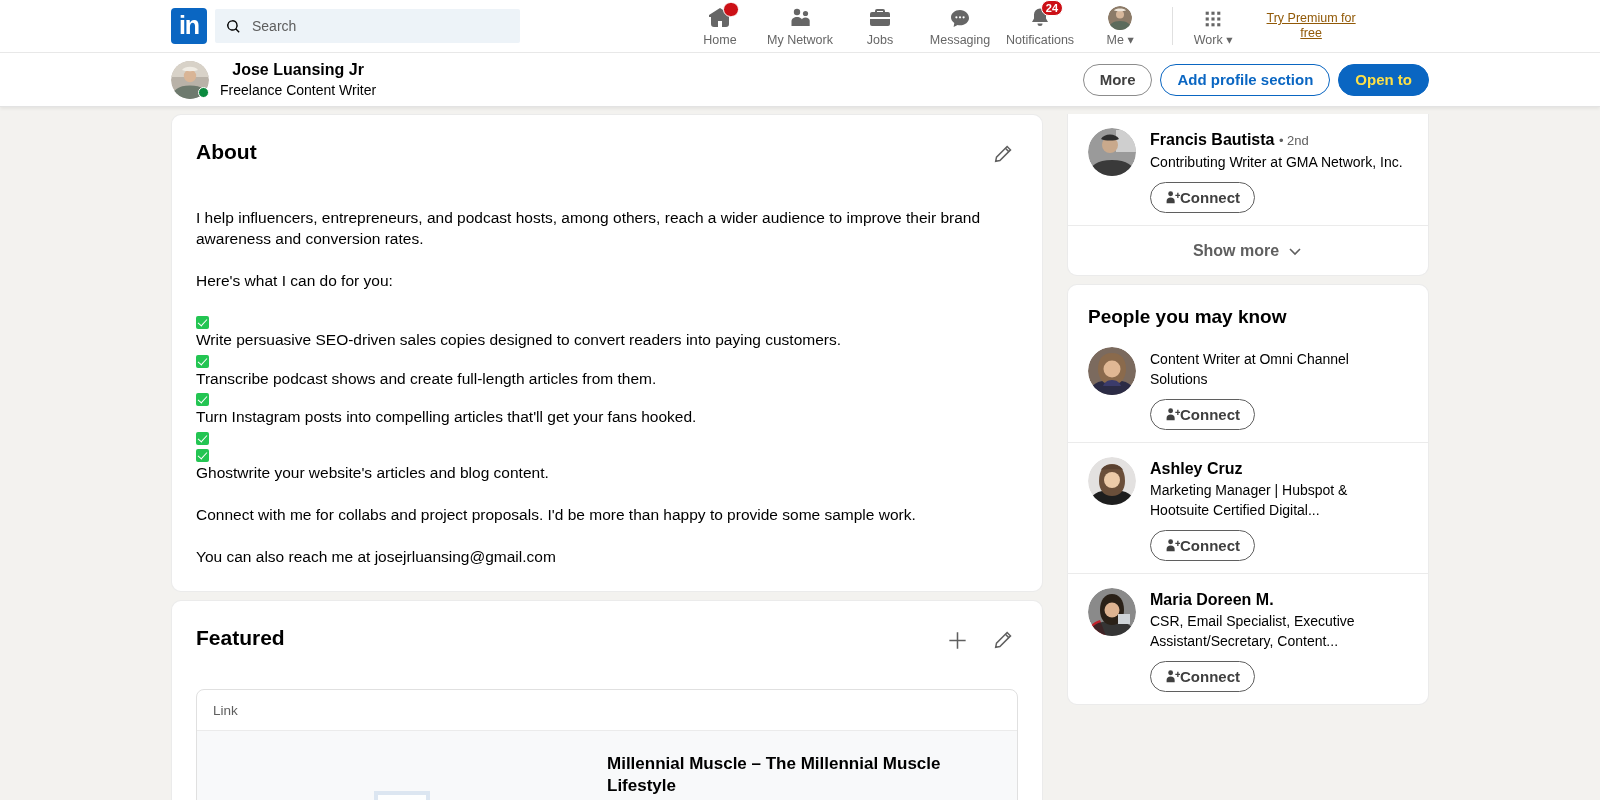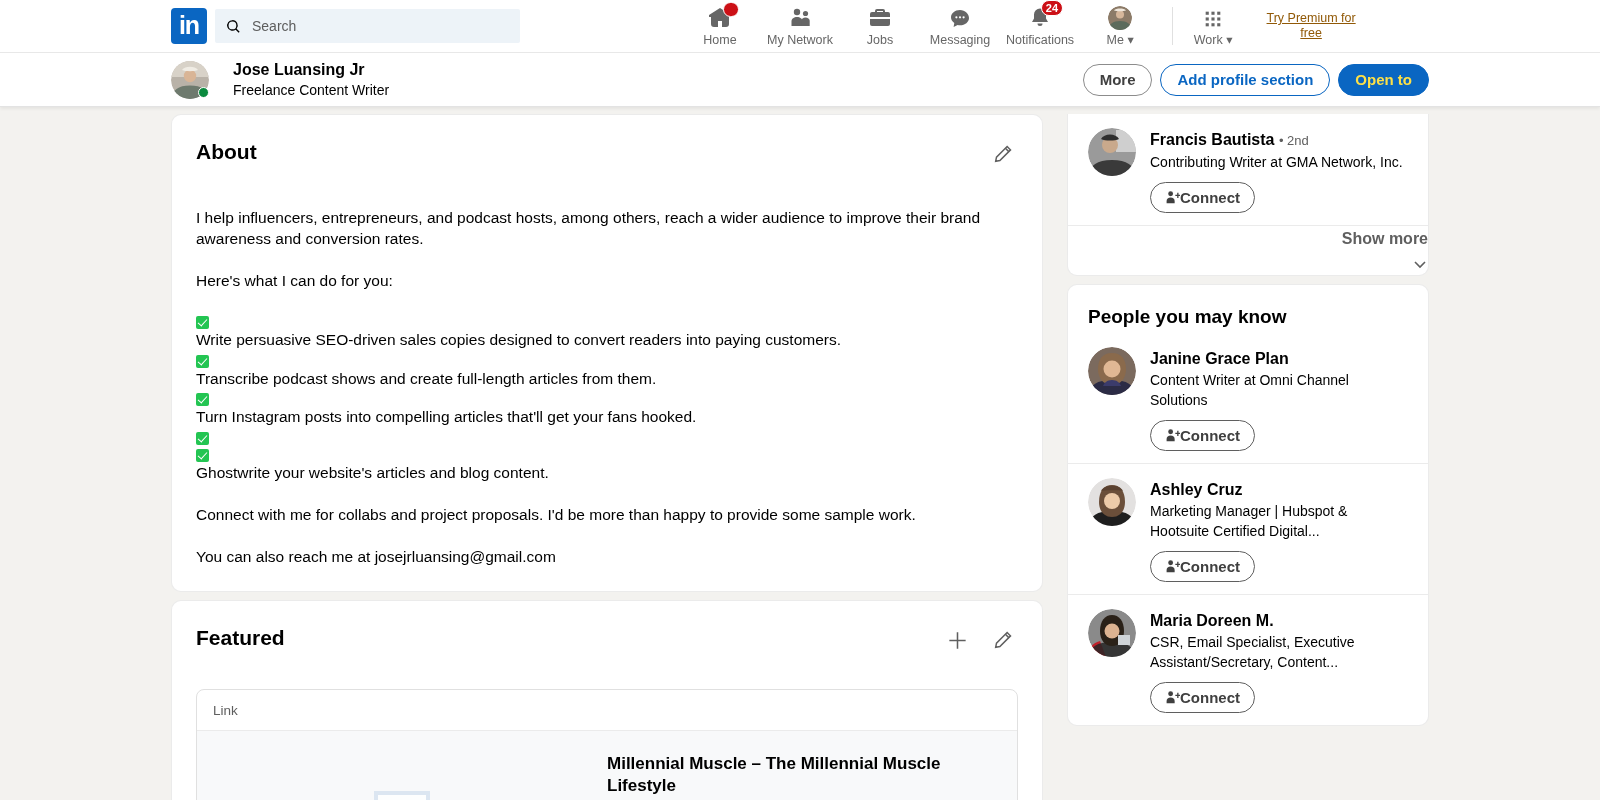--- a/index.html
+++ b/index.html
@@ -88,21 +88,21 @@
     width: 1258px; margin: 0 auto; height: 100%;
     display: flex; align-items: center;
   }
   .pb-avatar-wrap { position: relative; width: 38px; height: 38px; flex:0 0 auto; }
   .pb-avatar { width: 38px; height: 38px; border-radius: 50%; overflow:hidden; display:block;}
   .pb-online {
     position: absolute; right: 0px; bottom: 1px;
     width: 11px; height: 11px; border-radius: 50%;
     background: #0a8a3e; border: 1.5px solid #fff;
   }
-  .pb-text { margin-left: 24px; }
+  .pb-text { margin-left: 11px; text-align: center; }
   .pb-name { font-size: 16px; font-weight: 600; color: #000; line-height: 20px;}
   .pb-head { font-size: 14px; color: #000; line-height: 19px; margin-top: 1px;}
   .pb-actions { margin-left: auto; display: flex; align-items: center; gap: 8px; }
   .btn {
     border-radius: 18px; height: 32px; padding: 0 16px;
     font-size: 15px; font-weight: 600; cursor: pointer;
     display: flex; align-items: center; justify-content: center;
     background: transparent;
     font-family: "Liberation Sans", sans-serif;
   }
@@ -195,22 +195,22 @@
   .p-name .degree { font-weight: 400; font-size: 13px; color: #5f5f5f; }
   .p-head { font-size: 14px; color: #000; line-height: 20px; margin-top: 1px; }
   .connect-btn {
     margin-top: 10px; height: 31px; border: 1px solid #5f5f5f; border-radius: 16px;
     display: inline-flex; align-items: center; padding: 0 14px;
     font-size: 15px; font-weight: 600; color: #404040; cursor: pointer;
     background: transparent; font-family: "Liberation Sans", sans-serif;
   }
   .show-more {
     border-top: 1px solid #ebebeb; height: 50px;
-    display: flex; align-items: flex-end; justify-content: center;
-    font-size: 16px; color: #5f5f5f; font-weight: 600; cursor: pointer; gap: 8px; flex-direction: column;
+    display: flex; align-items: center; justify-content: center;
+    font-size: 16px; color: #5f5f5f; font-weight: 600; cursor: pointer; gap: 8px;
   }
   .pymk-title {
     font-size: 19px; font-weight: 600; color: #000;
     padding: 20px 20px 4px 20px; line-height: 24px;
   }
 
   svg { display: block; }
   .pencil { width: 22px; height: 22px; }
 </style>
 </head>
@@ -495,21 +495,20 @@
           <span class="p-avatar">
             <svg viewBox="0 0 48 48" width="48" height="48">
               <circle cx="24" cy="24" r="24" fill="#7b6a5e"></circle>
               <path d="M0 48c2-10 9-15 24-15s22 5 24 15z" fill="#2b2b45"></path>
               <path d="M10 22c0-10 5-16 14-16s14 6 14 16c0 9-5 16-14 16s-14-7-14-16z" fill="#8a6a4c"></path>
               <circle cx="24" cy="22" r="8.5" fill="#e0b894"></circle>
               <path d="M24 33c5 0 8 3 9 6H15c1-3 4-6 9-6z" fill="#3b3b6b"></path>
             </svg>
           </span>
           <div class="p-info">
-            <div class="p-name">Janine Grace Plan</div>
             <div class="p-head">Content Writer at Omni Channel Solutions</div>
             <button class="connect-btn">
               <span>
                 <svg viewBox="0 0 16 16" width="15" height="15" fill="#404040">
                   <circle cx="6" cy="4" r="2.6"></circle>
                     <path d="M6 8c-2.6 0-4.3 1.6-4.3 3.6V14h8.6v-2.4C10.3 9.6 8.6 8 6 8z"></path>
                   <path d="M13 3v2h-2v1.4h2v2h1.4v-2h2V5h-2V3z"></path>
                 </svg>
               </span>
               <span>Connect</span>

